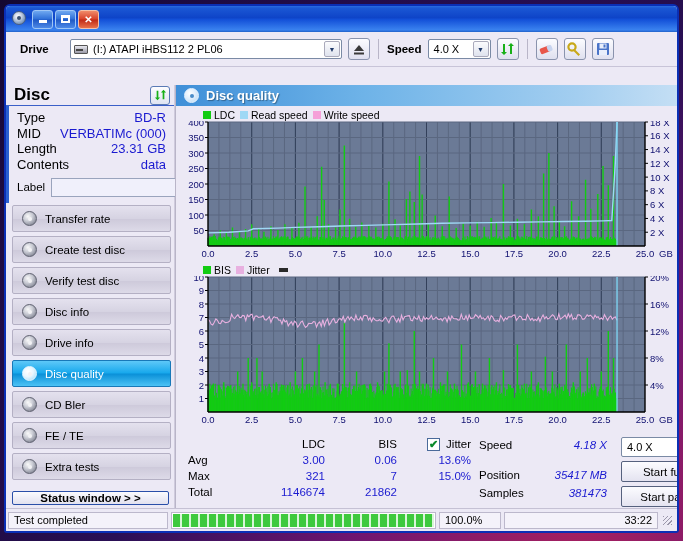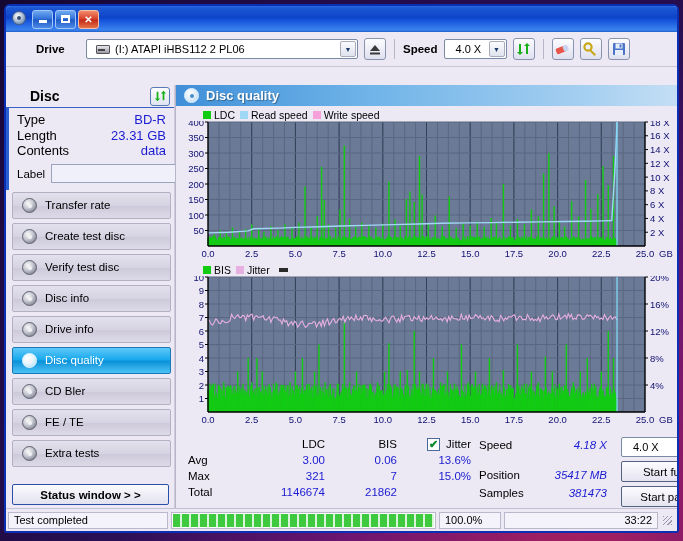--- a/index.html
+++ b/index.html
@@ -38,21 +38,21 @@
   .menubar{height:19px;background:#f2efe0;border-bottom:1px solid #d8d4c0;
     display:flex;align-items:center;padding-left:8px;gap:14px;}
   .menu-item{font-size:11.5px;color:#000;padding:1px 3px;}
   .menu-item u{text-decoration:underline;}
   
   .toolbar{height:34px;background:#ece9f5;display:flex;align-items:center;
     padding:0 6px;gap:6px;border-bottom:1px solid #c8c4d8;}
   .lbl-bold{font-size:11.5px;font-weight:bold;color:#000;}
   .combo{height:20px;background:#fff;border:1px solid #7a8aa5;border-radius:2px;
     display:flex;align-items:center;font-size:11px;color:#000;box-sizing:border-box;
-    padding-left:9px;position:relative;}
+    padding-left:3px;position:relative;}
   .combo .arrow{position:absolute;right:1px;top:1px;bottom:1px;width:16px;
     background:linear-gradient(to bottom,#fbfbfd,#dfe3ee);border:1px solid #aab;
     border-radius:2px;display:flex;align-items:center;justify-content:center;
     font-size:7px;color:#203a6a;box-sizing:border-box;}
   #drive-combo{flex:0 0 272px;}
   #speed-combo-top{flex:0 0 63px;}
   .drv-icon{width:15px;height:13px;margin-right:4px;position:relative;flex:0 0 auto;}
   .drv-icon:before{content:"";position:absolute;left:0;top:2px;width:14px;height:9px;
     background:linear-gradient(to bottom,#e8e8ee,#9a9aa8);border:1px solid #555;border-radius:1px;
     box-sizing:border-box;}
@@ -60,21 +60,21 @@
   .tool-btn{width:22px;height:22px;border:1px solid #8a93ad;border-radius:3px;
     background:linear-gradient(to bottom,#fcfcff,#dfe0ef);
     display:flex;align-items:center;justify-content:center;box-sizing:border-box;}
   .sep{width:1px;height:20px;background:#b9b5c8;margin:0 2px;}
   
   .body{position:absolute;left:0;top:79px;right:0;bottom:22px;display:flex;}
   .sidebar{width:168px;flex:0 0 168px;background:#ece9f5;display:flex;flex-direction:column;
     border-right:1px solid #cfcbdd;}
   .panel-head{height:22px;background:#ece9f5;display:flex;align-items:center;
     padding:0 4px;justify-content:space-between;border-bottom:1px solid #3a5fc8;}
-  .panel-head .ph-title{font-size:14px;font-weight:bold;color:#000;padding-left:4px;margin-left:16px;}
+  .panel-head .ph-title{font-size:17px;font-weight:bold;color:#000;padding-left:4px;}
   .refresh-btn{width:20px;height:19px;border:1px solid #5a7ab5;border-radius:3px;
     background:linear-gradient(to bottom,#fdfdff,#dfe4f2);display:flex;
     align-items:center;justify-content:center;box-sizing:border-box;}
   .disc-info{padding:4px 8px 5px 8px;background:#ece9f5;border-left:3px solid #2a5fd0;}
   .di-row{display:flex;justify-content:space-between;font-size:13px;line-height:15.5px;}
   .di-key{color:#000;}
   .di-val{color:#1a1ad0;}
   .label-row{display:flex;align-items:center;gap:6px;margin-top:4px;}
   .label-input{flex:1;height:19px;background:#f0f0fb;border:1px solid #9aa4bd;box-sizing:border-box;}
   .cd-btn{width:24px;height:22px;border:1px solid #3a5fb5;border-radius:3px;
@@ -174,21 +174,21 @@
           </div>
         <div class="tbtn">
             <div class="tb-max"></div>
           </div>
         <div class="tbtn close">✕</div>
       </div>
     </div>
 
 
     <div class="toolbar">
-      <div class="lbl-bold" style="width:52px;padding-left:8px;box-sizing:border-box;margin-left:16px;">Drive</div>
+      <div class="lbl-bold" style="width:52px;padding-left:8px;box-sizing:border-box;">Drive</div>
       <div class="combo" id="drive-combo">
         <span class="drv-icon"></span>
         <span>(I:)  ATAPI iHBS112  2 PL06</span>
         <span class="arrow">▼</span>
       </div>
       <div class="tool-btn">
         <svg width="14" height="13" viewBox="0 0 14 13">
           <polygon points="7,2 12,8 2,8" fill="#3a3a3a"></polygon>
             <rect x="2" y="9.5" width="10" height="2" fill="#3a3a3a"></rect>
         </svg>
@@ -237,20 +237,24 @@
             <svg width="13" height="12" viewBox="0 0 15 14">
               <path d="M3 2 L3 10 L1 10 L4 13 L7 10 L5 10 L5 2 Z" fill="#18b018"></path>
               <path d="M12 12 L12 4 L14 4 L11 1 L8 4 L10 4 L10 12 Z" fill="#18b018"></path>
             </svg>
           </span>
         </div>
         <div class="disc-info">
           <div class="di-row">
             <span class="di-key">Type</span>
             <span class="di-val">BD-R</span>
+          </div>
+          <div class="di-row">
+            <span class="di-key">MID</span>
+            <span class="di-val">VERBATIMc (000)</span>
           </div>
           <div class="di-row">
             <span class="di-key">Length</span>
             <span class="di-val">23.31 GB</span>
           </div>
           <div class="di-row">
             <span class="di-key">Contents</span>
             <span class="di-val">data</span>
           </div>
           <div class="label-row">

